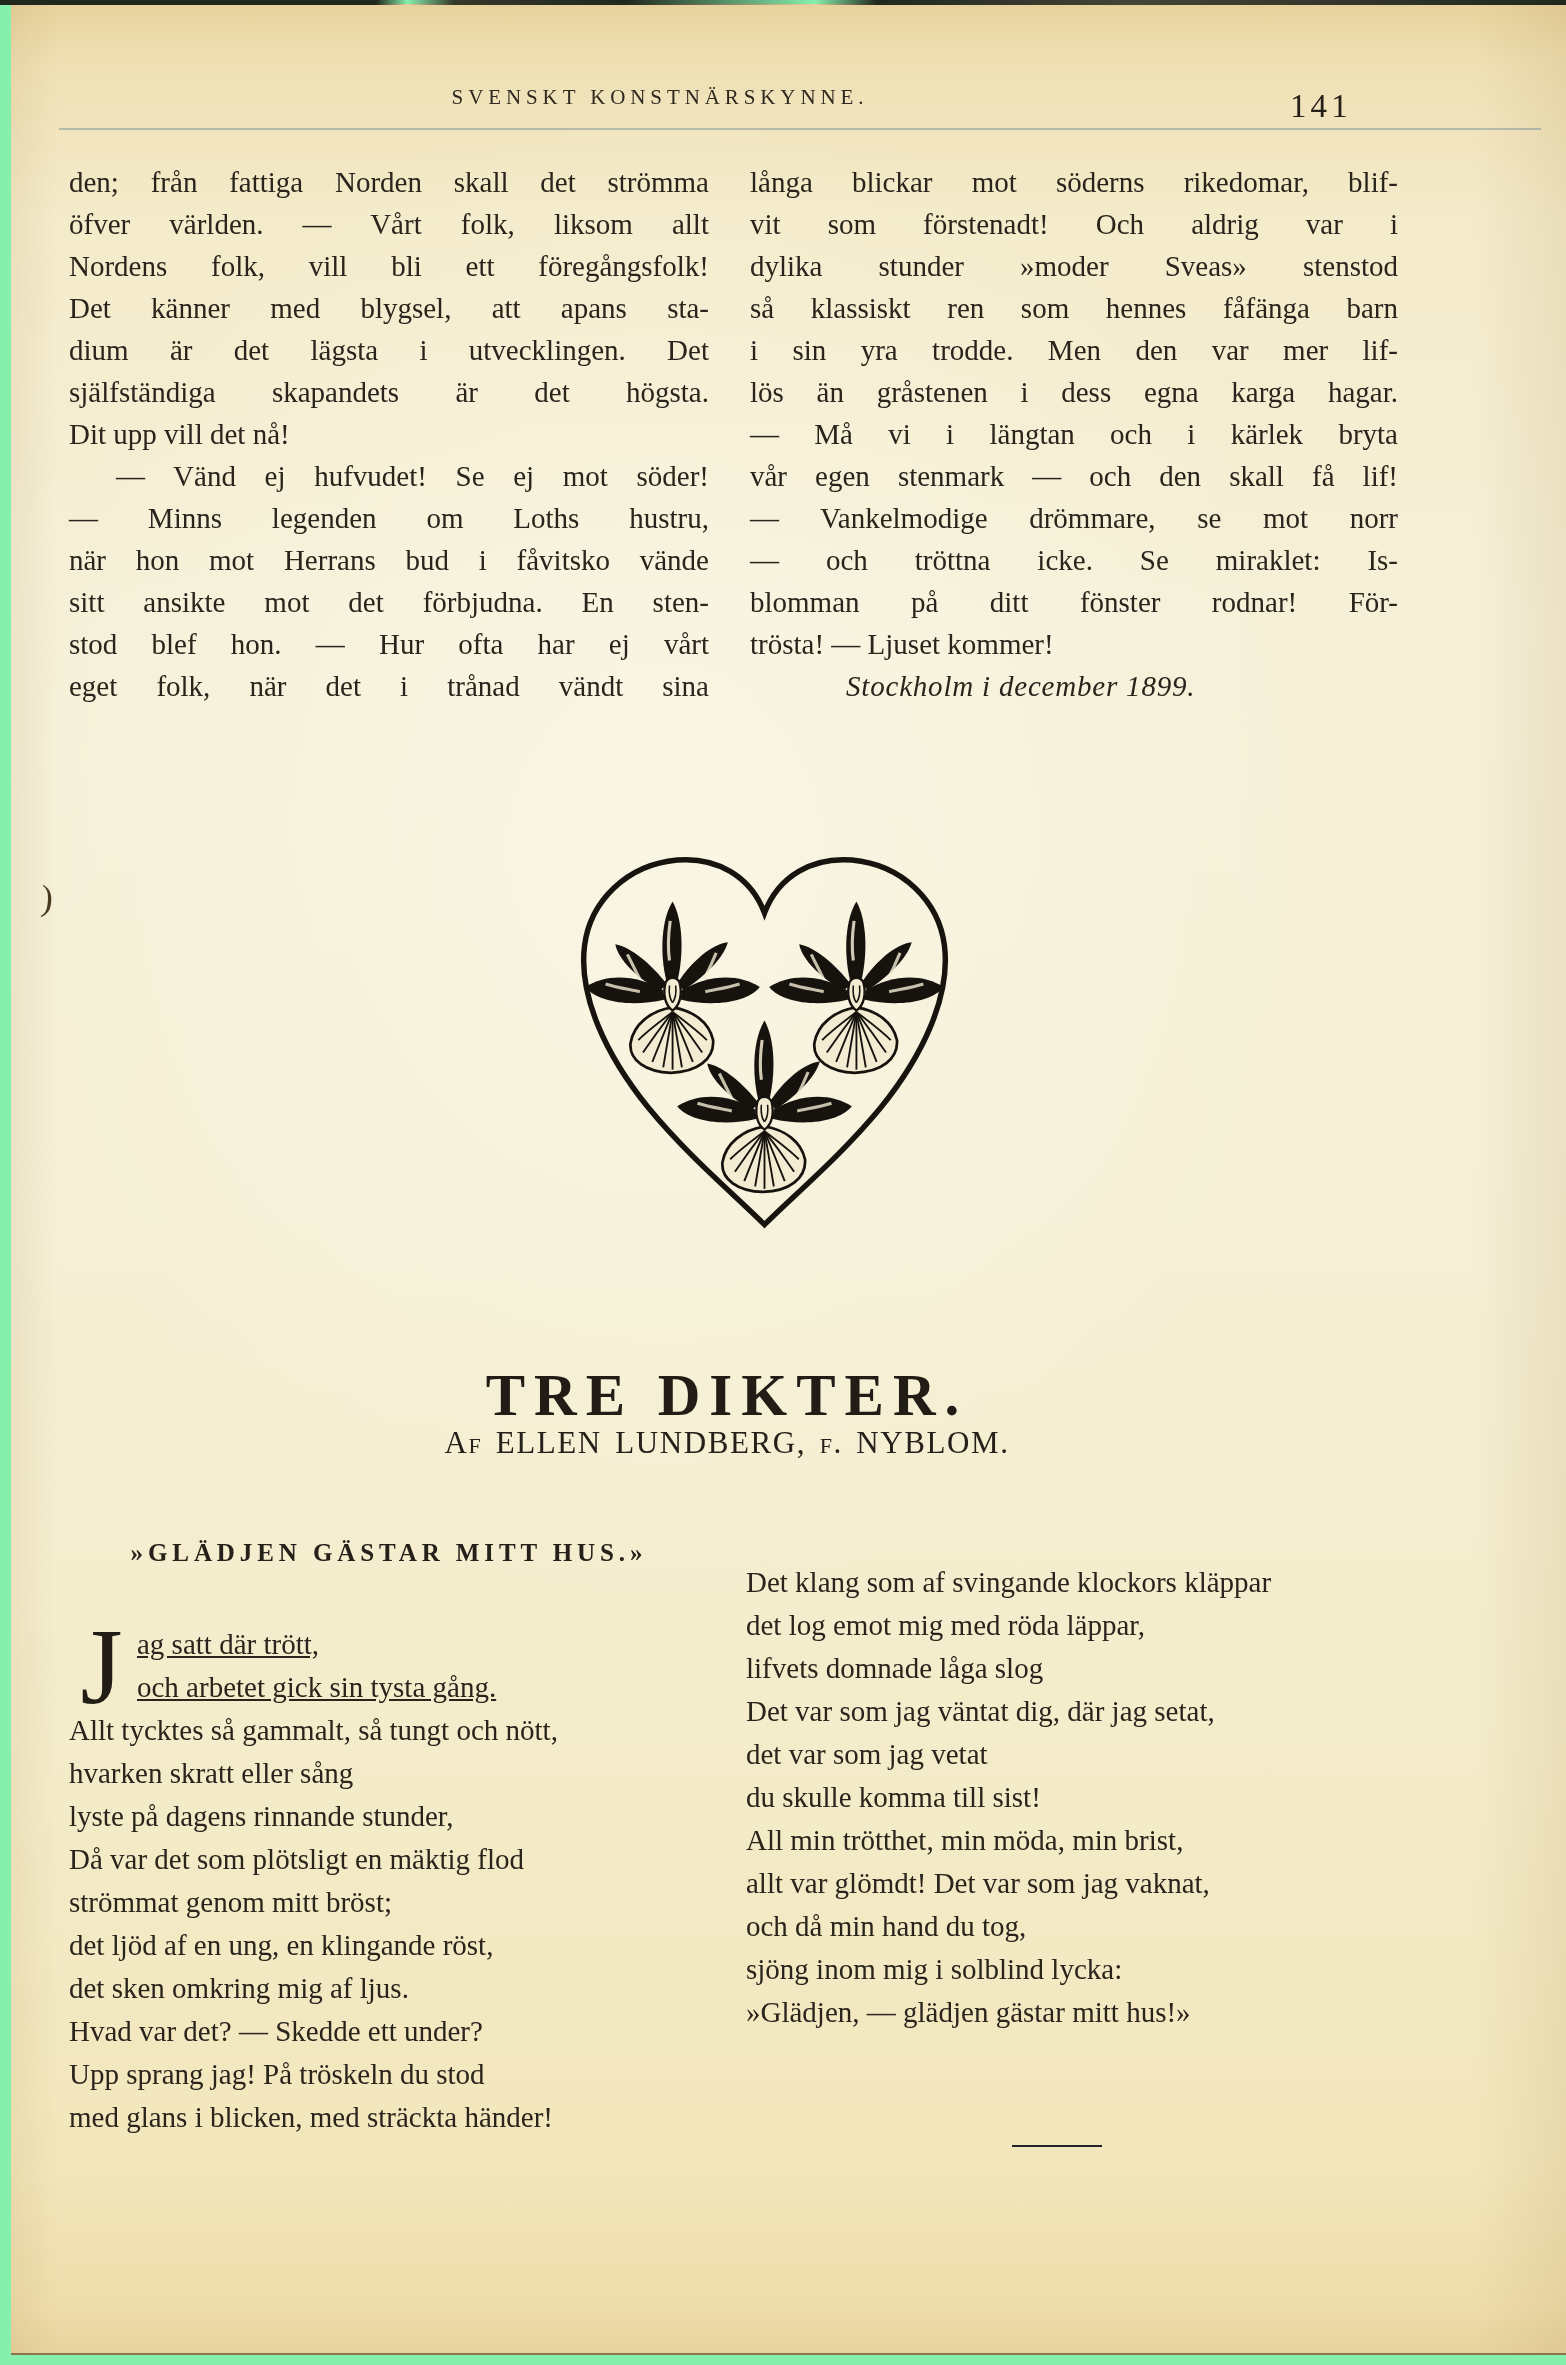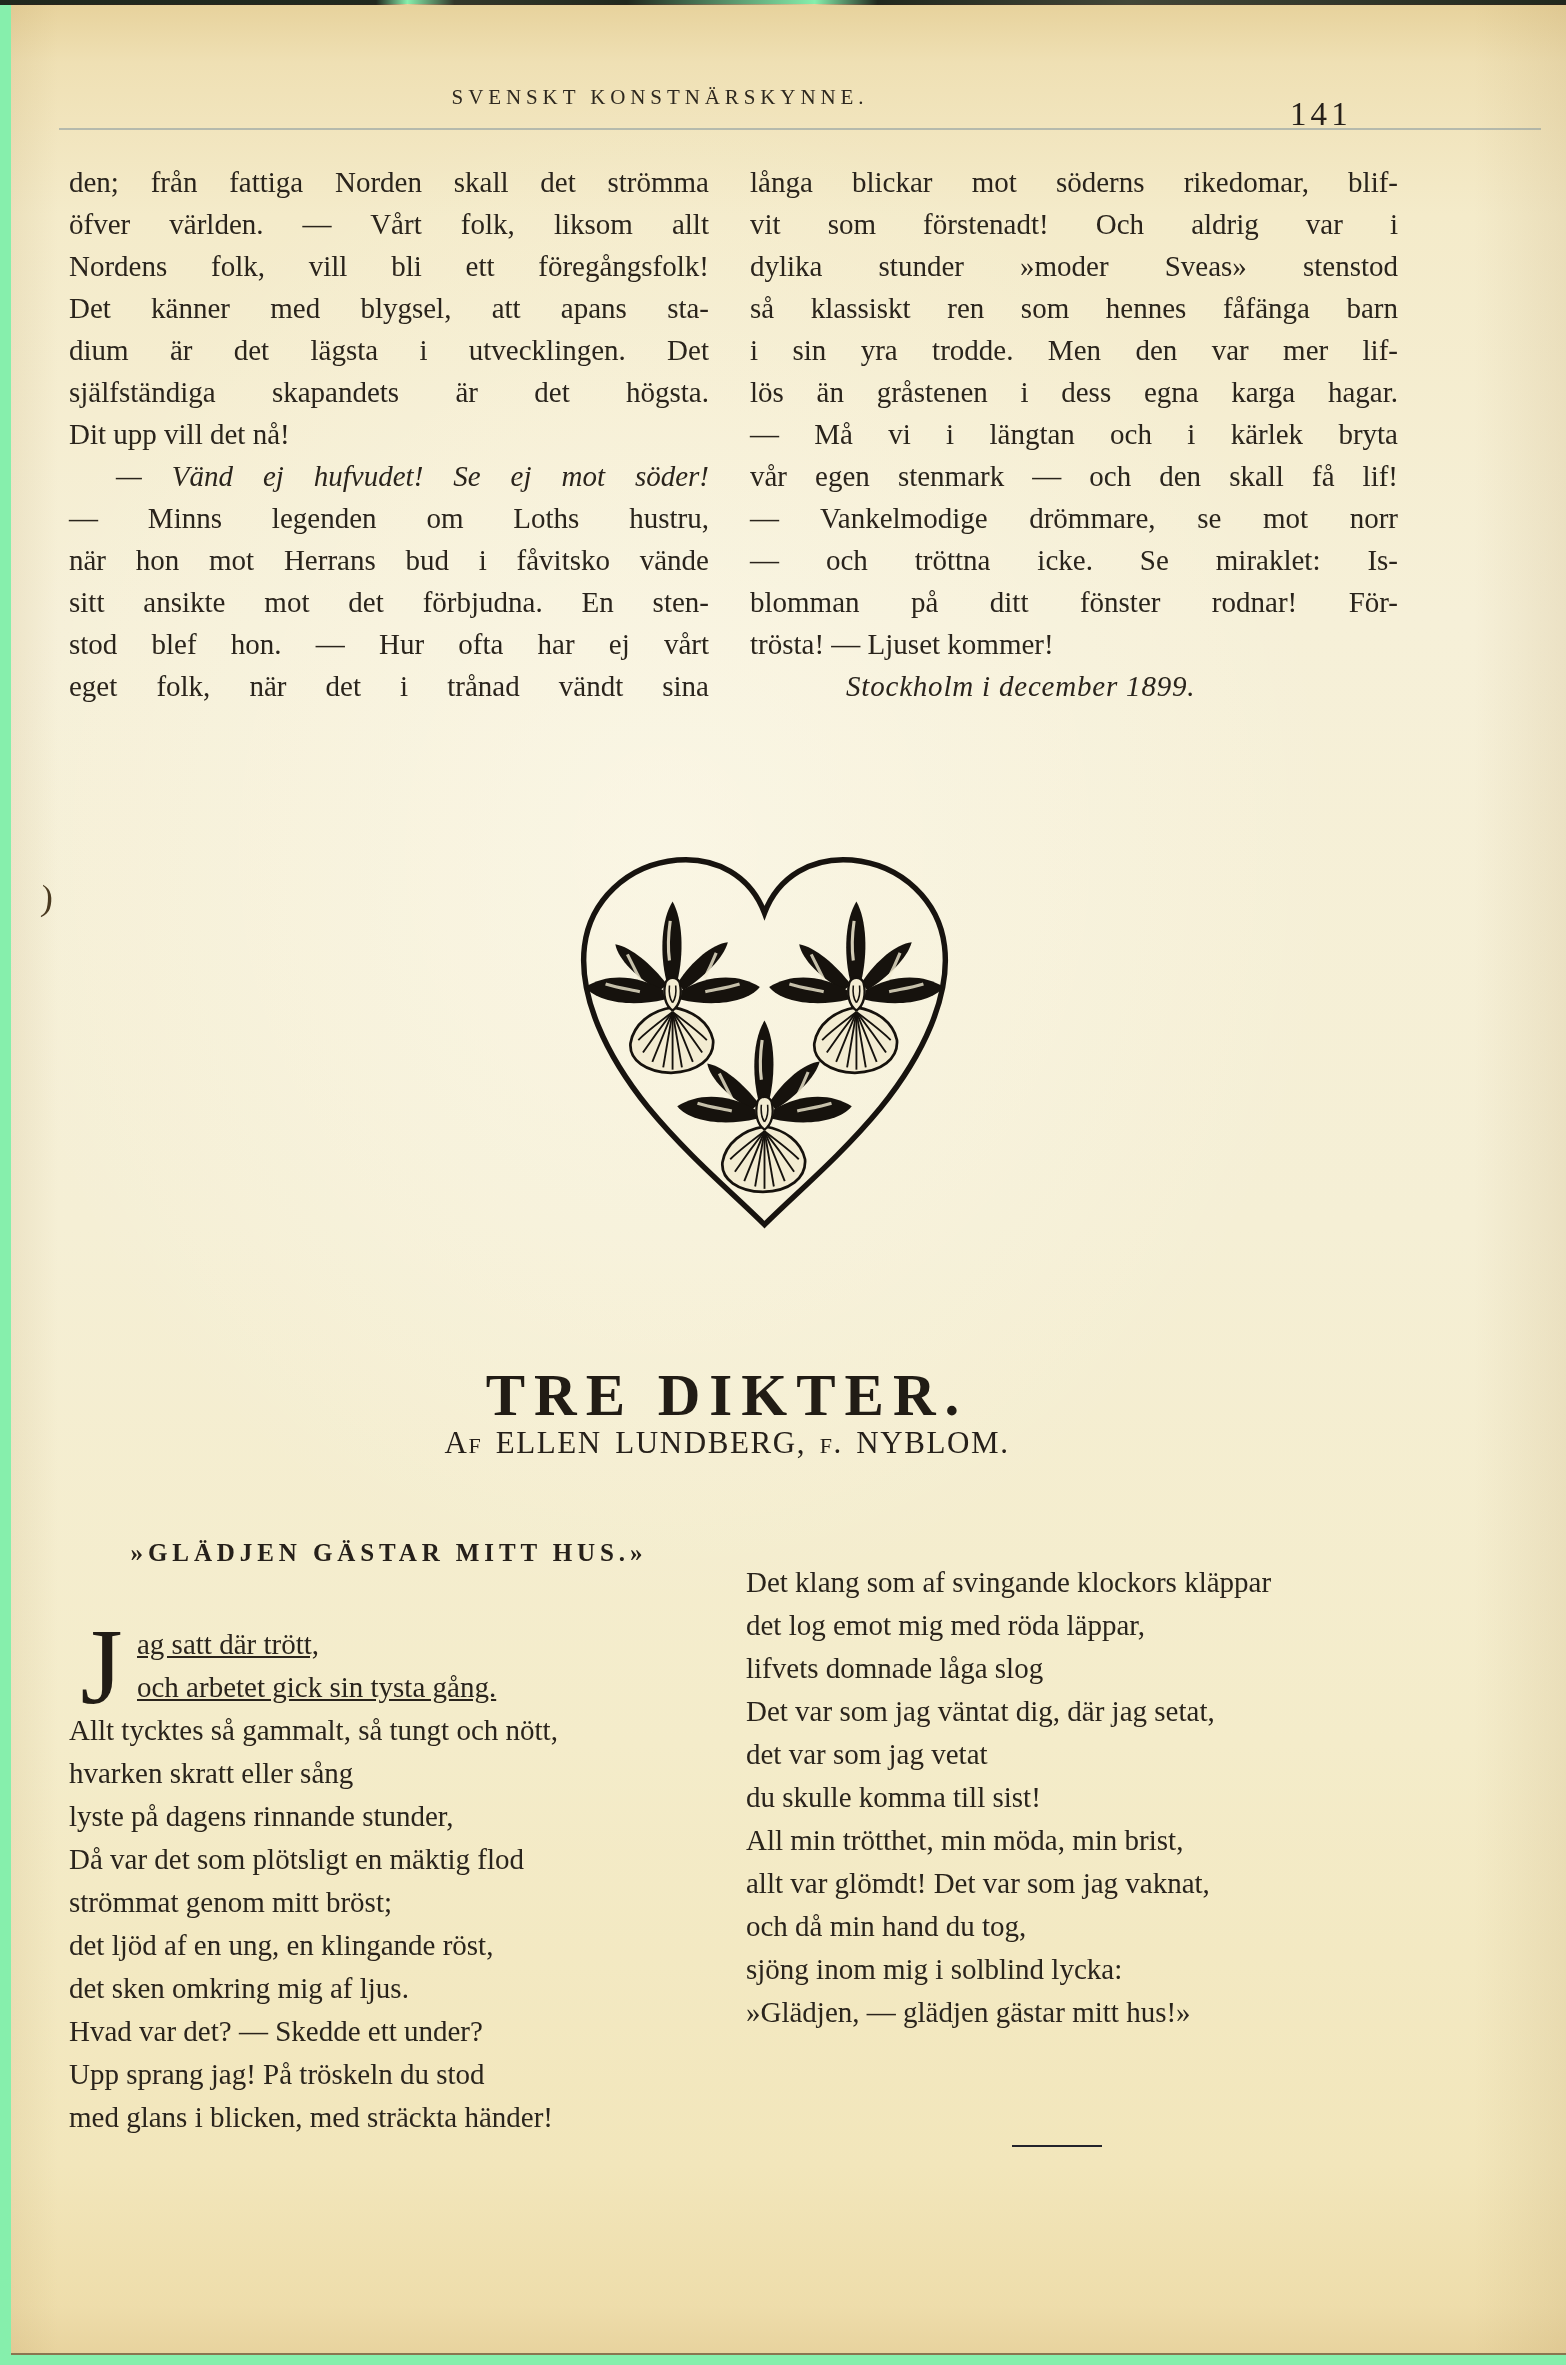--- a/index.html
+++ b/index.html
@@ -18,30 +18,30 @@
   }
   .top-edge{
     position:absolute;left:0;top:0;width:100%;height:4.9px;opacity:.9;
     background:linear-gradient(90deg,#15120e 0%,#15120e 24%,rgba(0,0,0,0) 26%,#2a241c 29%,#15120e 40%,rgba(0,0,0,0) 52%,#15120e 56%,#3a332a 72%,#15120e 100%);
   }
   .header-rule{position:absolute;left:59px;top:128px;width:1482px;height:1.6px;background:rgba(122,144,155,.5);}
   .running-title{
     position:absolute;left:69px;top:85px;width:1182px;text-align:center;
     font-size:21px;letter-spacing:4.9px;color:#2e281f;
   }
-  .page-number{position:absolute;left:1290px;top:96px;font-size:33px;letter-spacing:4.1px;color:#26201a;}
+  .page-number{position:absolute;left:1290px;top:88px;font-size:33px;letter-spacing:4.1px;color:#26201a;}
 
   
   .article{position:absolute;left:69px;top:161px;width:1329px;display:flex;gap:41px;}
   .col{font-size:29px;line-height:42px;}
   .c-left{width:640px;}
   .c-right{width:648px;}
   .line{min-height:42px;}
   .j{text-align:justify;text-align-last:justify;}
-  .ind{padding-left:47px;font-style:italic;}
+  .ind{padding-left:47px;}
   .sign{font-style:italic;padding-left:96px;letter-spacing:0.8px;}
 
   .stray-mark{position:absolute;left:41px;top:877px;font-size:36px;color:#4a3a20;transform:rotate(4deg);}
 
   
   .ornament{position:absolute;left:483px;top:814px;width:483px;height:437px;}
   .ornament svg{width:100%;height:100%;display:block;}
 
   .section-title{
     position:absolute;left:69px;top:1321px;width:1316px;text-align:center;

